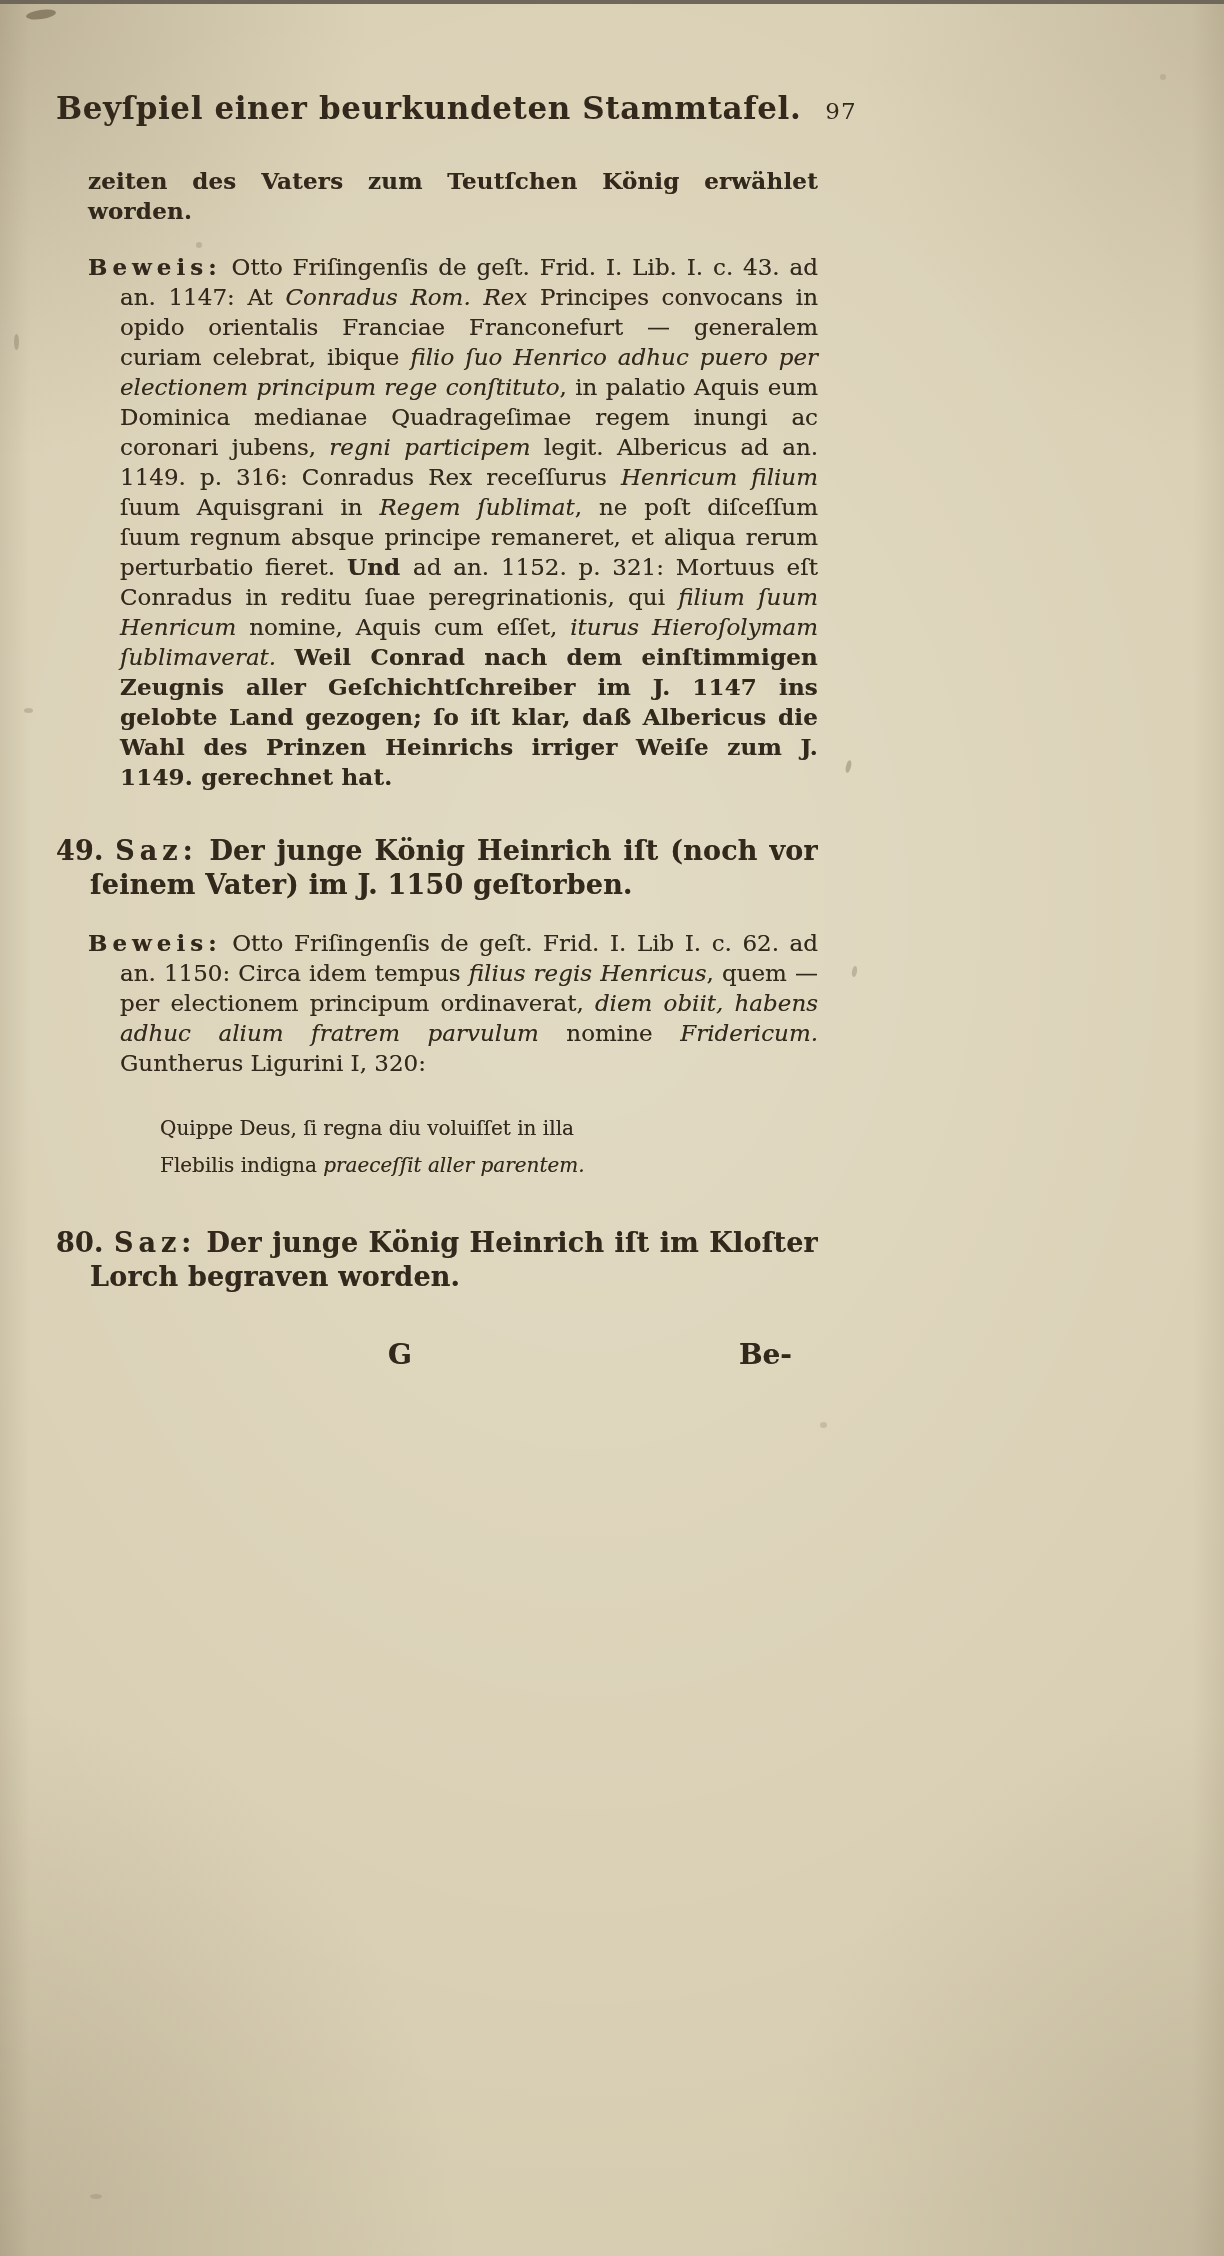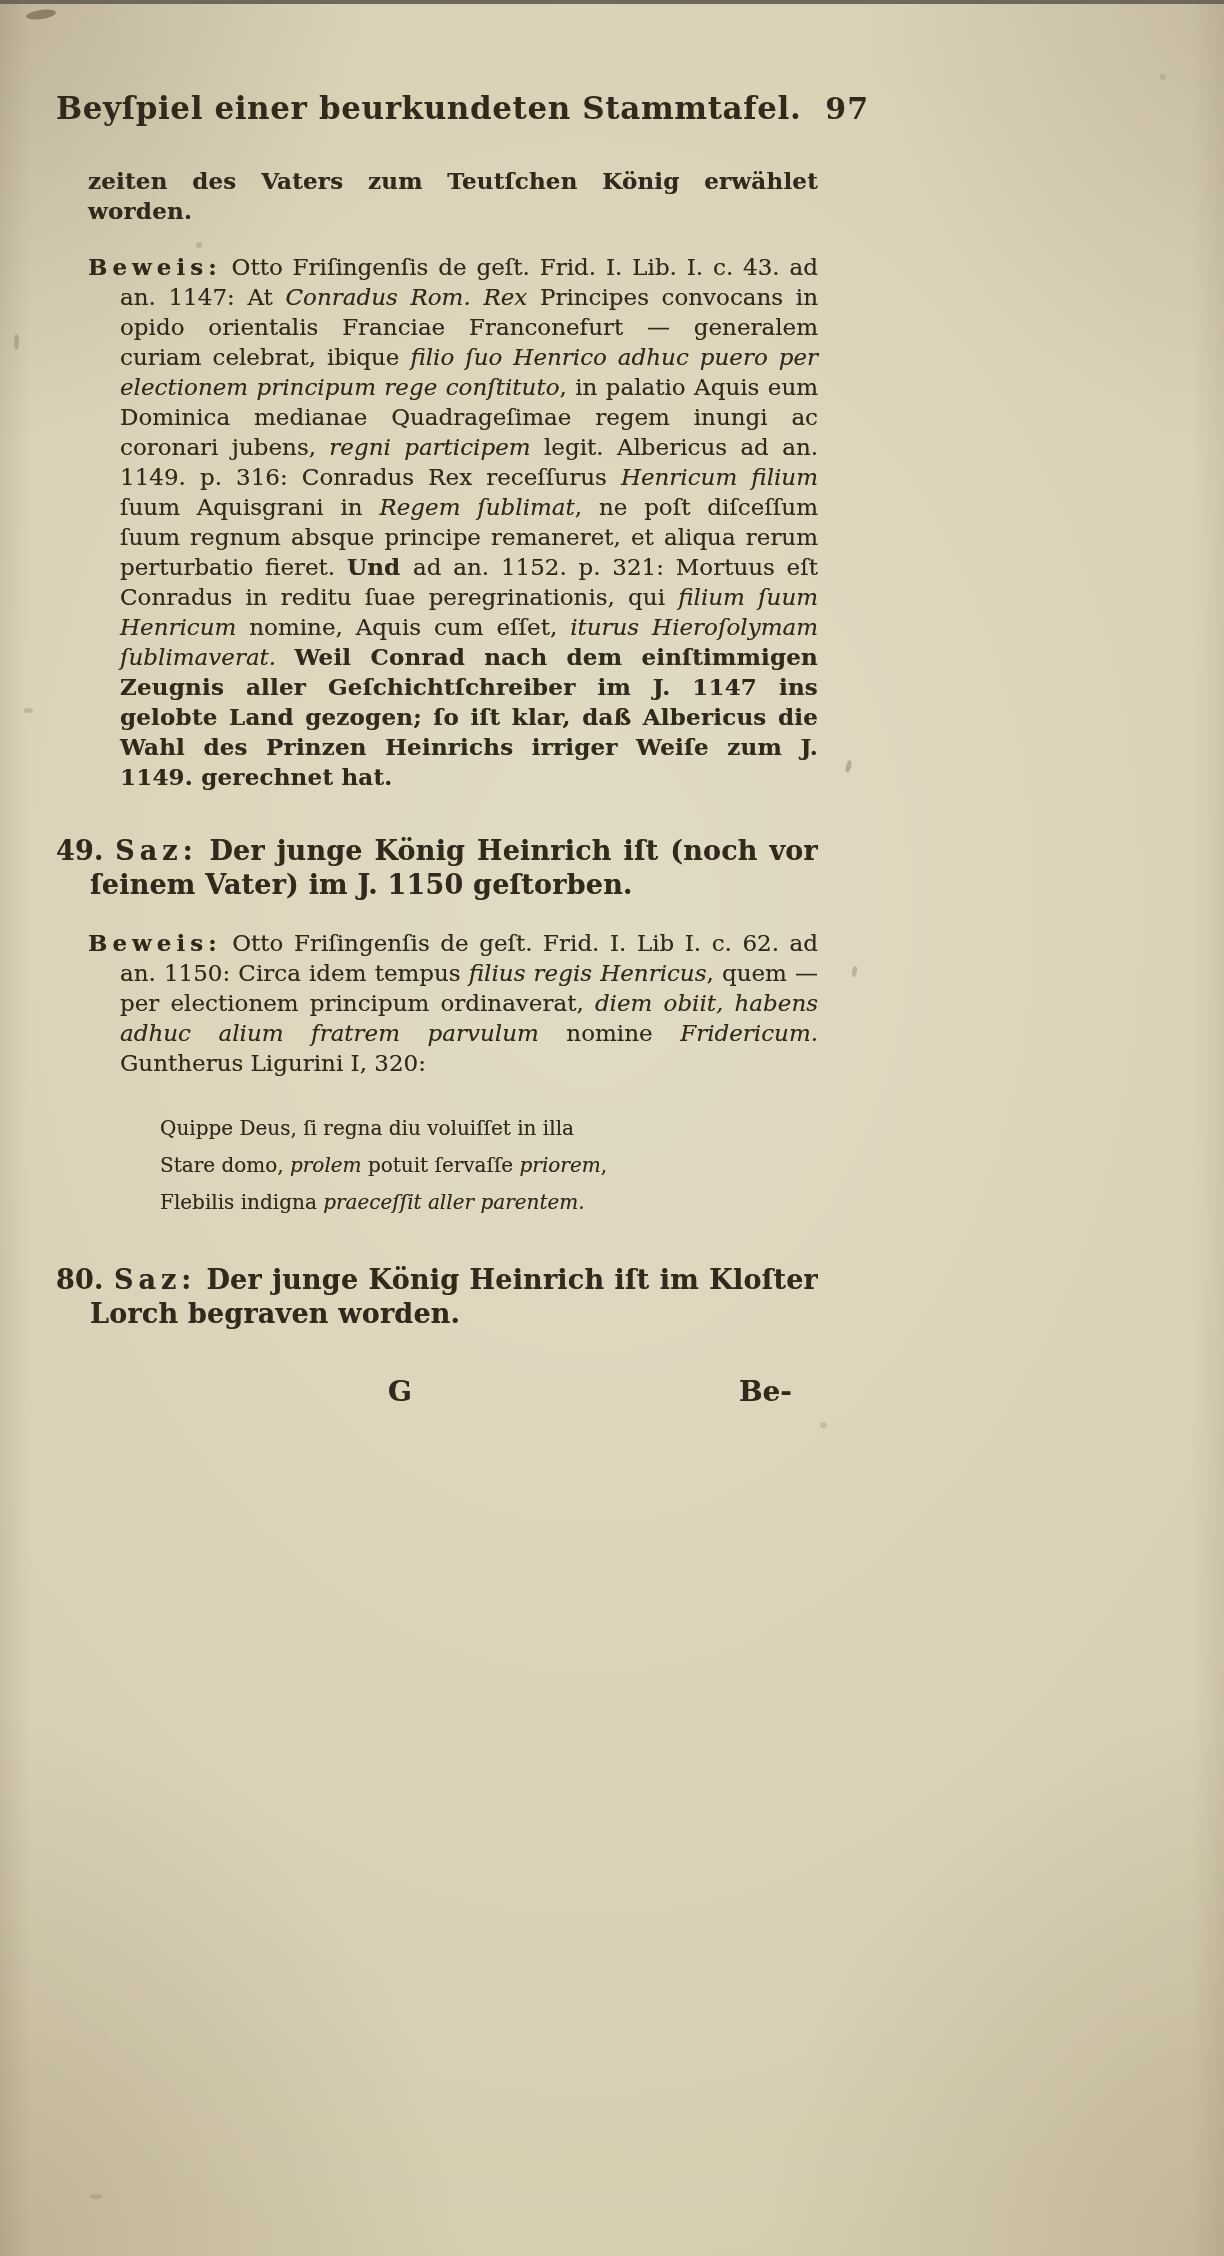--- a/index.html
+++ b/index.html
@@ -15,21 +15,21 @@
       radial-gradient(ellipse 42% 28% at 100% 0%, rgba(82,66,40,0.14), rgba(82,66,40,0) 72%),
       radial-gradient(ellipse 52% 34% at 0% 100%, rgba(82,66,40,0.18), rgba(82,66,40,0) 72%),
       radial-gradient(ellipse 52% 34% at 100% 100%, rgba(82,66,40,0.16), rgba(82,66,40,0) 72%),
       linear-gradient(90deg, rgba(82,66,40,0.12) 0px, rgba(82,66,40,0) 30px, rgba(82,66,40,0) 1192px, rgba(82,66,40,0.10) 100%);
     font-family:"DejaVu Serif","Liberation Serif",serif;
     color:#32291c;
     overflow:hidden;
   }
   .textblock { position:absolute; left:56px; top:86px; width:762px; }
   .pagehead { display:flex; align-items:baseline; font-weight:700; font-size:31px; letter-spacing:0.6px; white-space:nowrap; }
-  .head-page { margin-left:24px; font-weight:700; font-size:30px; letter-spacing:1px; }
+  .head-page { margin-left:24px; font-weight:400; font-size:23px; letter-spacing:1px; }
   .para { font-size:23px; line-height:30px; text-align:justify; text-shadow:0 0 0.6px rgba(50,41,28,0.5); }
   .cont   { margin:40px 0 0 32px; }
   .beweis { margin-top:26px; padding-left:64px; text-indent:-32px; }
   .sect   { margin-top:42px; font-size:27px; line-height:34px; padding-left:34px; text-indent:-34px; }
   .verse  { margin:32px 0 0 104px; font-size:20px; line-height:37px; text-shadow:0 0 0.6px rgba(50,41,28,0.5); }
   .verse-line { text-align:left; }
   .pagefoot { display:flex; align-items:baseline; margin-top:44px; font-weight:700; font-size:28px; text-shadow:0 0 0.6px rgba(50,41,28,0.5); }
   .foot-left { width:332px; }
   .foot-mid { flex:1; }
   .catchword { margin-right:26px; }
@@ -64,21 +64,20 @@
     <p class="para cont"><span class="run-fraktur">zeiten des Vaters zum Teutſchen König erwählet worden.</span></p>
 
     <p class="para beweis"><span class="run-spaced">Beweis:</span><span class="run-roman"> Otto Friſingenſis de geſt. Frid. I. Lib. I. c. 43. ad an. 1147: At </span><span class="run-italic">Conradus Rom. Rex </span><span class="run-roman">Principes convocans in opido orientalis Franciae Franconefurt — generalem curiam celebrat, ibique </span><span class="run-italic">filio ſuo Henrico adhuc puero per electionem principum rege conſtituto</span><span class="run-roman">, in palatio Aquis eum Dominica medianae Quadrageſimae regem inungi ac coronari jubens, </span><span class="run-italic">regni participem</span><span class="run-roman"> legit. Albericus ad an. 1149. p. 316: Conradus Rex receſſurus </span><span class="run-italic">Henricum filium</span><span class="run-roman"> ſuum Aquisgrani in </span><span class="run-italic">Regem ſublimat</span><span class="run-roman">, ne poſt diſceſſum ſuum regnum absque principe remaneret, et aliqua rerum perturbatio fieret. </span><span class="run-fraktur">Und </span><span class="run-roman">ad an. 1152. p. 321: Mortuus eſt Conradus in reditu ſuae peregrinationis, qui </span><span class="run-italic">filium ſuum Henricum</span><span class="run-roman"> nomine, Aquis cum eſſet, </span><span class="run-italic">iturus Hieroſolymam ſublimaverat. </span><span class="run-fraktur">Weil Conrad nach dem einſtimmigen Zeugnis aller Geſchichtſchreiber im J. 1147 ins gelobte Land gezogen; ſo iſt klar, daß Albericus die Wahl des Prinzen Heinrichs irriger Weiſe zum J. 1149. gerechnet hat.</span></p>
 
     <p class="para sect"><span class="run-fraktur">49. </span><span class="run-spaced">Saz:</span><span class="run-fraktur"> Der junge König Heinrich iſt (noch vor ſeinem Vater) im J. 1150 geſtorben.</span></p>
 
     <p class="para beweis"><span class="run-spaced">Beweis:</span><span class="run-roman"> Otto Friſingenſis de geſt. Frid. I. Lib I. c. 62. ad an. 1150: Circa idem tempus </span><span class="run-italic">filius regis Henricus</span><span class="run-roman">, quem — per electionem principum ordinaverat, </span><span class="run-italic">diem obiit, habens adhuc alium fratrem parvulum</span><span class="run-roman"> nomine </span><span class="run-italic">Fridericum.</span><span class="run-roman"> Guntherus Ligurini I, 320:</span></p>
 
     <div class="verse">
       <div class="verse-line"><span class="run-roman">Quippe Deus, ſi regna diu voluiſſet in illa</span></div>
-      <div class="verse-line"><span class="run-roman">Stare domo, </span><span class="run-italic">prolem</span><span class="run-roman"> potuit ſervaſſe </span><span class="run-italic">priorem</span><span class="run-roman">,</span></div>
       <div class="verse-line"><span class="run-roman">Flebilis indigna </span><span class="run-italic">praeceſſit aller parentem.</span></div>
     </div>
 
     <p class="para sect"><span class="run-fraktur">80. </span><span class="run-spaced">Saz:</span><span class="run-fraktur"> Der junge König Heinrich iſt im Kloſter Lorch begraven worden.</span></p>
 
     <footer class="pagefoot">
       <span class="foot-left"></span>
       <span class="signature">G</span>
       <span class="foot-mid"></span>
       <span class="catchword">Be-</span>

